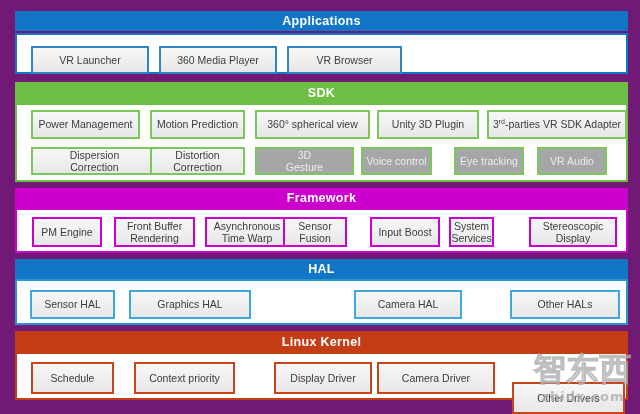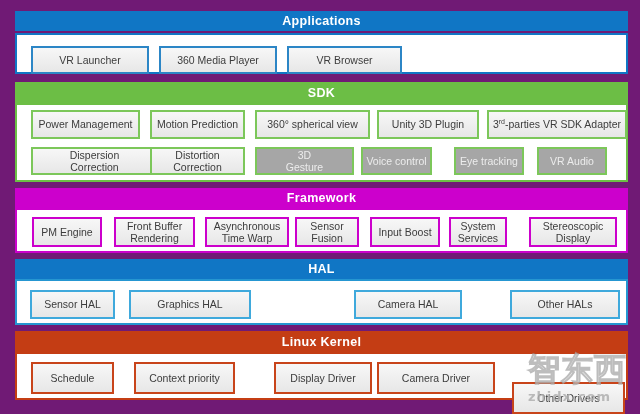--- a/index.html
+++ b/index.html
@@ -39,43 +39,43 @@
   .sdk .q1{left:14px;width:127px;}  .sdk .q2{left:133px;width:95px;}
   .sdk .q3{left:238px;width:99px;}  .sdk .q4{left:344px;width:71px;}
   .sdk .q5{left:437px;width:70px;}  .sdk .q6{left:520px;width:70px;}
 
   
   .fw{top:188px;}
   .fw .hdr{background:#CC00CC;}
   .fw .body{border-color:#CC00CC;height:45px;}
   .fw .bx{border-color:#CC00CC;top:7px;height:30px;}
   .fw .p1{left:15px;width:70px;}  .fw .p2{left:97px;width:81px;}
-  .fw .p3{left:188px;width:84px;} .fw .p4{left:278px;width:64px;}
-  .fw .p5{left:353px;width:70px;} .fw .p6{left:432px;width:58px;}
+  .fw .p3{left:188px;width:84px;} .fw .p4{left:266px;width:64px;}
+  .fw .p5{left:353px;width:70px;} .fw .p6{left:432px;width:45px;}
   .fw .p7{left:512px;width:88px;}
 
   
   .hal{top:259px;}
   .hal .hdr{background:#1076C5;}
   .hal .body{border-color:#2596D1;height:46px;}
   .hal .bx{border-color:#3FA9DC;top:9px;height:29px;}
   .hal .p1{left:13px;width:85px;}  .hal .p2{left:112px;width:122px;}
   .hal .p3{left:337px;width:108px;} .hal .p4{left:493px;width:110px;}
 
   
   .krn{top:331px;}
   .krn .hdr{background:#C43D14;height:21px;}
   .krn .body{border-color:#C43D14;height:48px;}
   .krn .bx{border-color:#C8441A;top:8px;height:32px;}
   .krn .p1{left:14px;width:83px;}  .krn .p2{left:117px;width:101px;}
   .krn .p3{left:257px;width:98px;} .krn .p4{left:360px;width:118px;}
   .krn .p5{left:495px;width:113px;margin-top:20px;}
 
   
-  .wm{position:absolute;left:528px;top:349px;width:110px;pointer-events:none;}
+  .wm{position:absolute;left:528px;top:349px;width:110px;text-align:center;pointer-events:none;}
   .wm-cn{font-size:32px;font-weight:bold;letter-spacing:1px;line-height:40px;
          color:rgba(240,240,240,0.55);-webkit-text-stroke:1px rgba(150,150,150,0.6);
          font-family:"DejaVu Sans",sans-serif;}
   .wm-en{font-size:13px;font-weight:bold;letter-spacing:1px;color:rgba(175,175,175,0.85);
          font-family:"DejaVu Sans",sans-serif;}
 </style>
 </head>
 <body>
 
 <div class="canvas">

